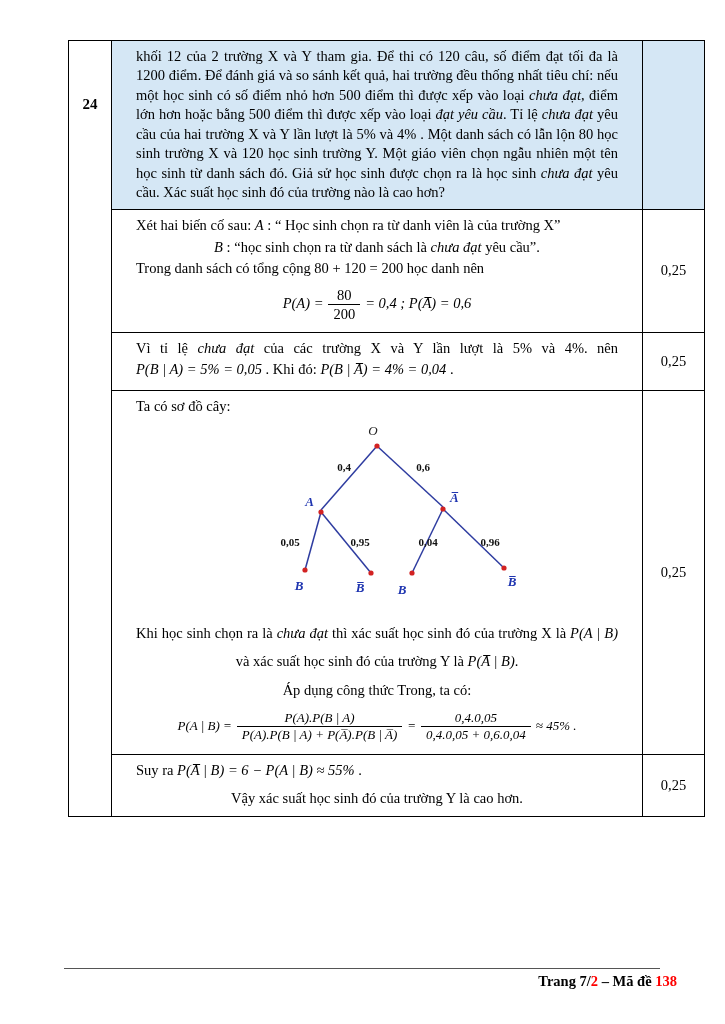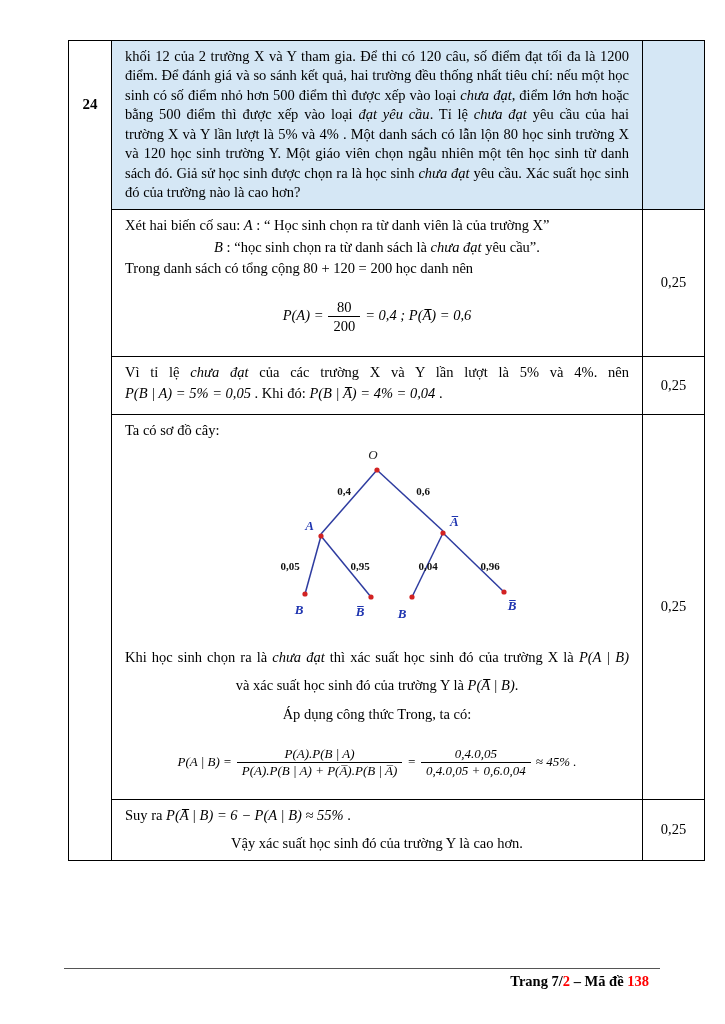--- a/index.html
+++ b/index.html
@@ -15,34 +15,34 @@
   td{border:1px solid #000;vertical-align:top;font-size:14.5px;line-height:1.34;}
   td.num{width:40px;text-align:center;}
   .qnum{font-weight:bold;font-size:15px;padding-top:52px;}
   td.content{width:512px;padding:4px 9px 5px 9px;}
   td.score{width:37px;text-align:center;vertical-align:middle;padding:12px;font-size:14.5px;}
   .blue{background:#d5e7f5;}
   .jt{text-align:justify;}
   .jl{text-align:justify;text-align-last:justify;}
   .it{font-style:italic;}
   .m{font-style:italic;}
-  p{margin:2px 4px;}
+  p{margin:2px 15px;}
   .center{text-align:center;}
   .formula{margin:7px 0 4px 0;}
-  .frac{display:inline-block;vertical-align:middle;text-align:center;margin:12px 5px;}
+  .frac{display:inline-block;vertical-align:middle;text-align:center;margin:0 5px;}
   .frac span{display:block;padding:0 5px;line-height:1.25;}
   .frac .fn{border-bottom:1px solid #000;}
   .bayes{text-align:center;margin:10px 0 2px 0;font-size:13px;}
   .tree-wrap{margin:6px 0 16px 46px;}
   .tp{font-family:"Liberation Serif",serif;font-weight:bold;font-size:11px;fill:#111;font-style:normal;}
   .tn{font-family:"Liberation Serif",serif;font-weight:bold;font-style:italic;font-size:13px;fill:#1f35b0;}
   .tO{font-family:"Liberation Serif",serif;font-style:italic;font-size:13px;fill:#222;}
   .gap-sm{margin-top:9px;text-align:center;}
   .rule{position:absolute;left:64px;top:968px;width:596px;border-top:1px solid #555;}
-  .footer{position:absolute;top:973px;right:76px;font-weight:bold;font-size:14.5px;}
+  .footer{position:absolute;top:973px;right:48px;font-weight:bold;font-size:14.5px;}
   .red{color:#ff0000;}
 </style>
 </head>
 <body>
 
 <div class="page">
 
   <table class="answer">
 
     <tbody>

